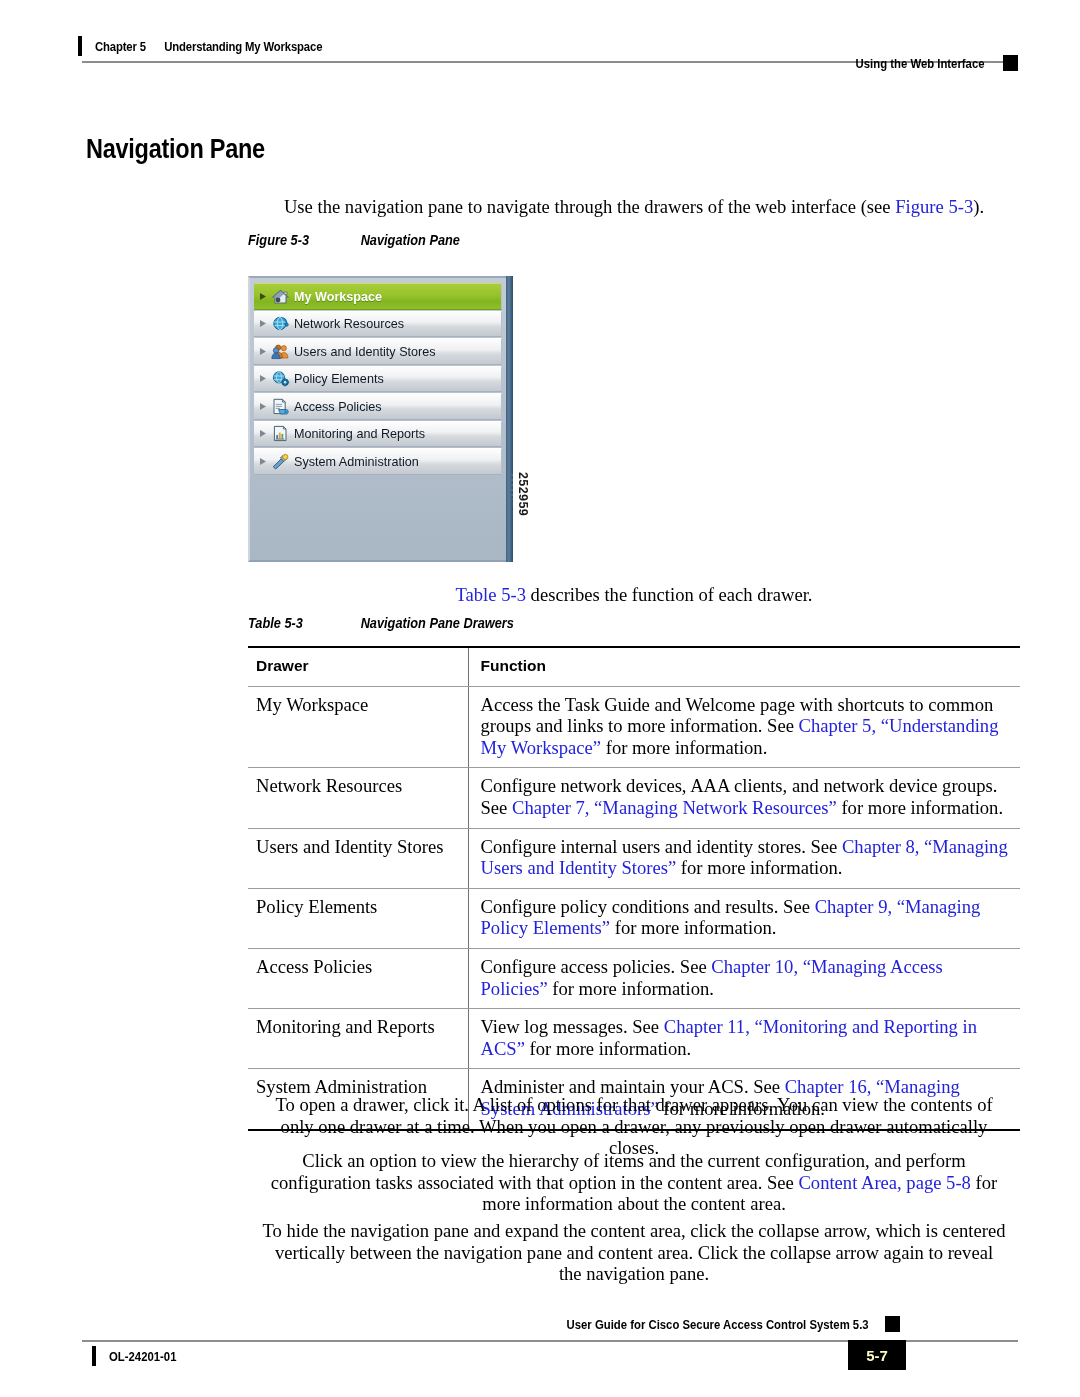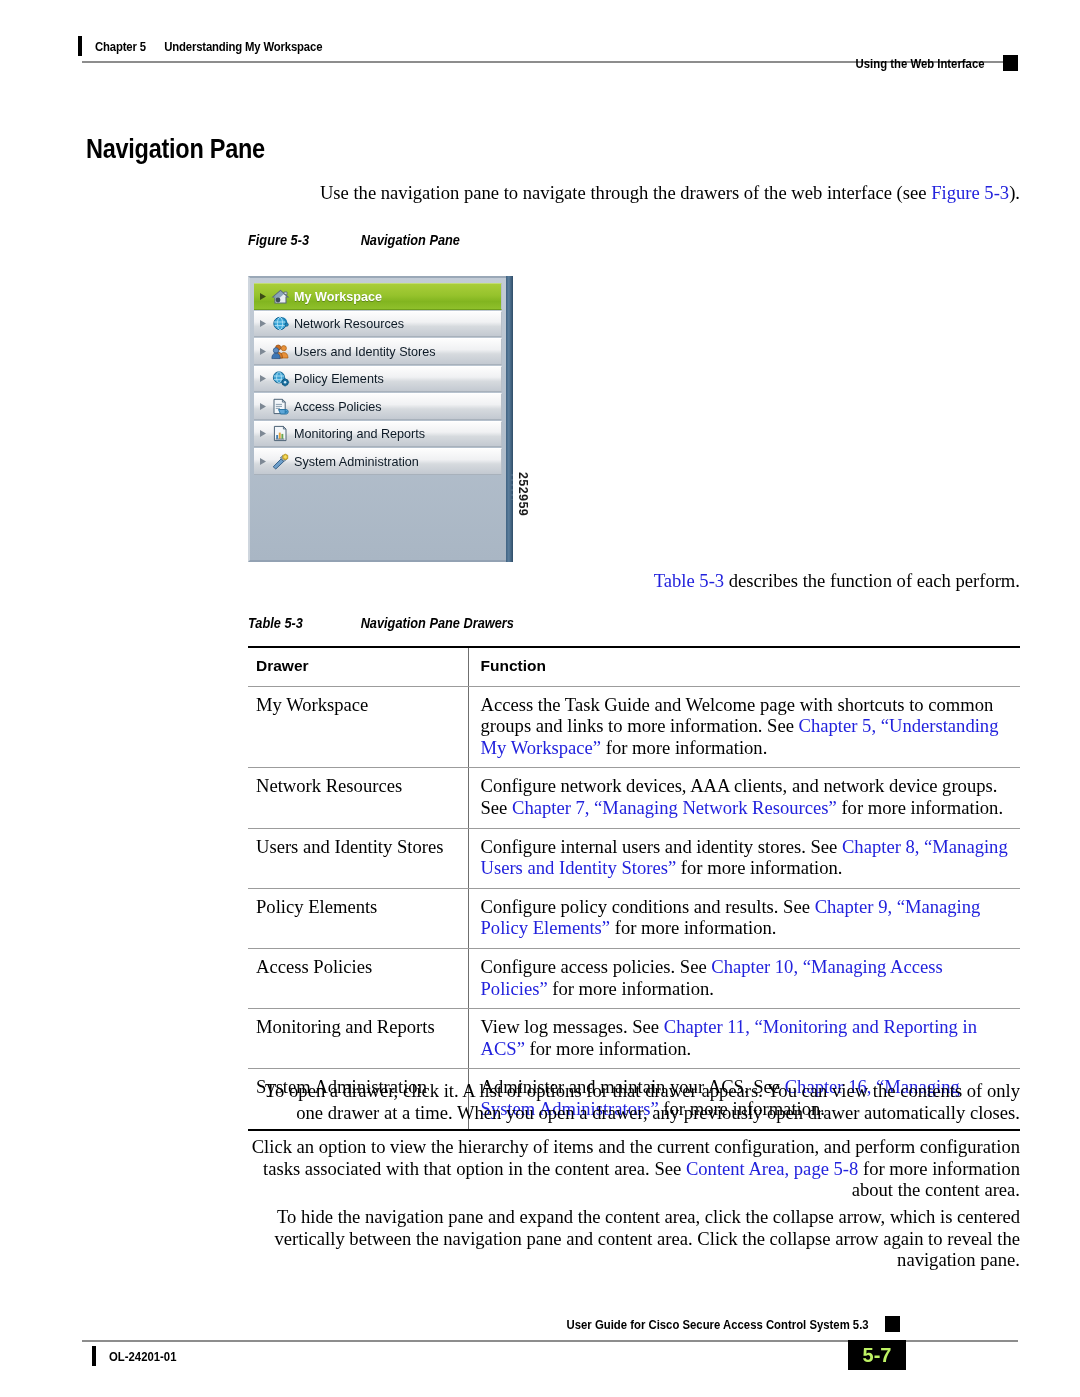--- a/index.html
+++ b/index.html
@@ -82,24 +82,24 @@
     transform-origin: left top;
     white-space: nowrap;
   }
 
   .body-col {
     position: absolute;
     left: 248px;
     width: 772px;
   }
   p.para {
-    margin: 0;
+    margin: 14px;
     font-size: 18.6px;
     line-height: 21.6px;
-    text-align: right;
+    text-align: center;
   }
   a.xref, .xref {
     color: #2222dd;
     text-decoration: none;
   }
 
   .fig-caption, .tbl-caption {
     font-family: "Liberation Sans", "DejaVu Sans", sans-serif;
     font-weight: bold;
     font-style: italic;
@@ -299,24 +299,24 @@
     transform-origin: left center;
     white-space: nowrap;
   }
   .ftr-pageno {
     position: absolute;
     right: 62px;
     top: 32px;
     min-width: 58px;
     height: 30px;
     background: #000;
-    color: #bef264;
-    font-family: "Liberation Sans", "DejaVu Sans", sans-serif;
-    font-weight: bold;
-    font-size: 20px;
+    color: #fef9c3;
+    font-family: "Liberation Sans", "DejaVu Sans", sans-serif;
+    font-weight: bold;
+    font-size: 15px;
     display: flex;
     align-items: center;
     justify-content: center;
   }
 </style>
 </head>
 <body>
 
 <div class="page-header">
   <div class="hdr-left">
@@ -479,21 +479,21 @@
       </div>
 
     </div>
   </div>
   <div class="nav-pane-edge"></div>
   <div class="fig-id-ticks"></div>
   <div class="fig-id">252959</div>
 </div>
 
 <div class="body-col" style="top:570px;">
-  <p class="para"><span class="xref">Table 5-3</span><span> describes the function of each perform.</span></p>
+  <p class="para"><span class="xref">Table 5-3</span><span> describes the function of each drawer.</span></p>
 </div>
 
 <div class="body-col" style="top:615px;">
   <div class="tbl-caption"><span class="cap-num">Table 5-3</span><span>Navigation Pane Drawers</span></div>
 </div>
 
 <table class="drawers" style="top:646px;">
   <thead>
     <tr>
       <th class="col-drawer">Drawer</th>

